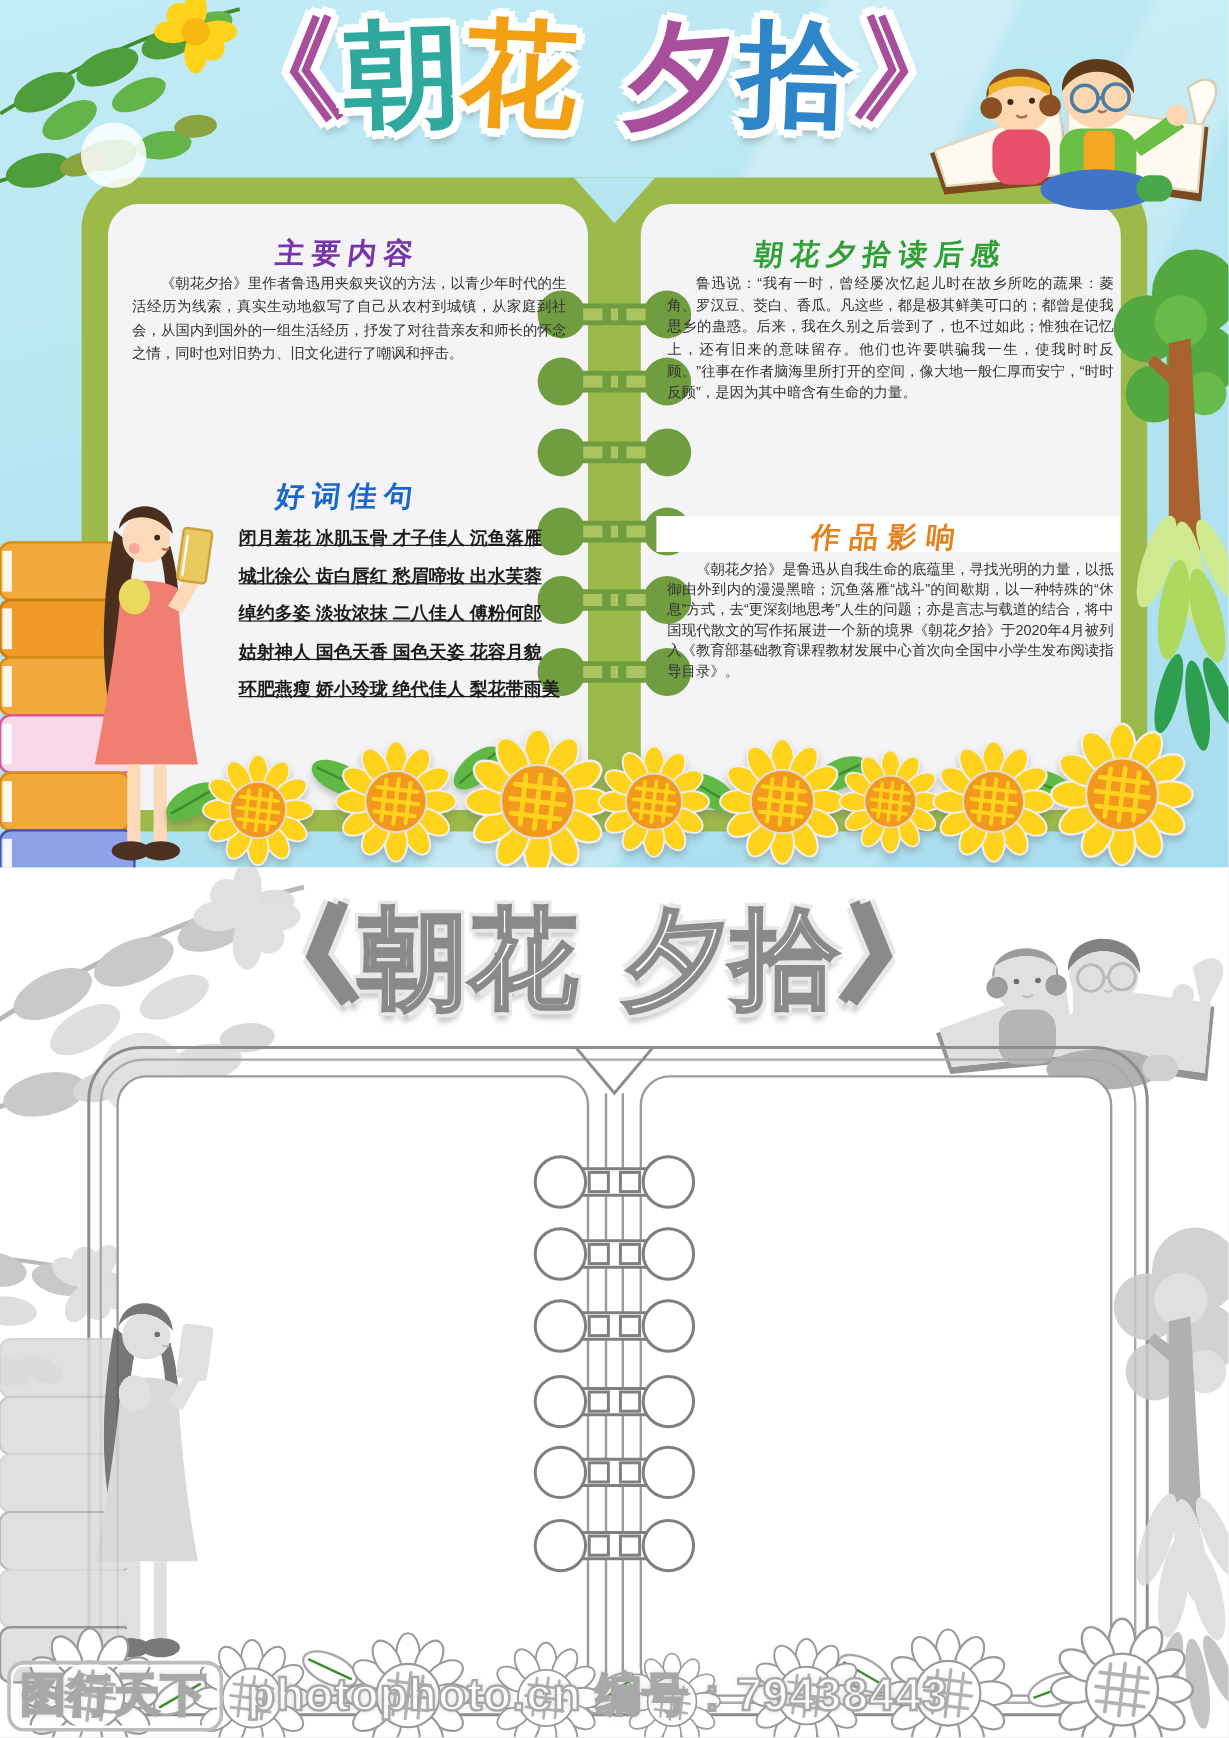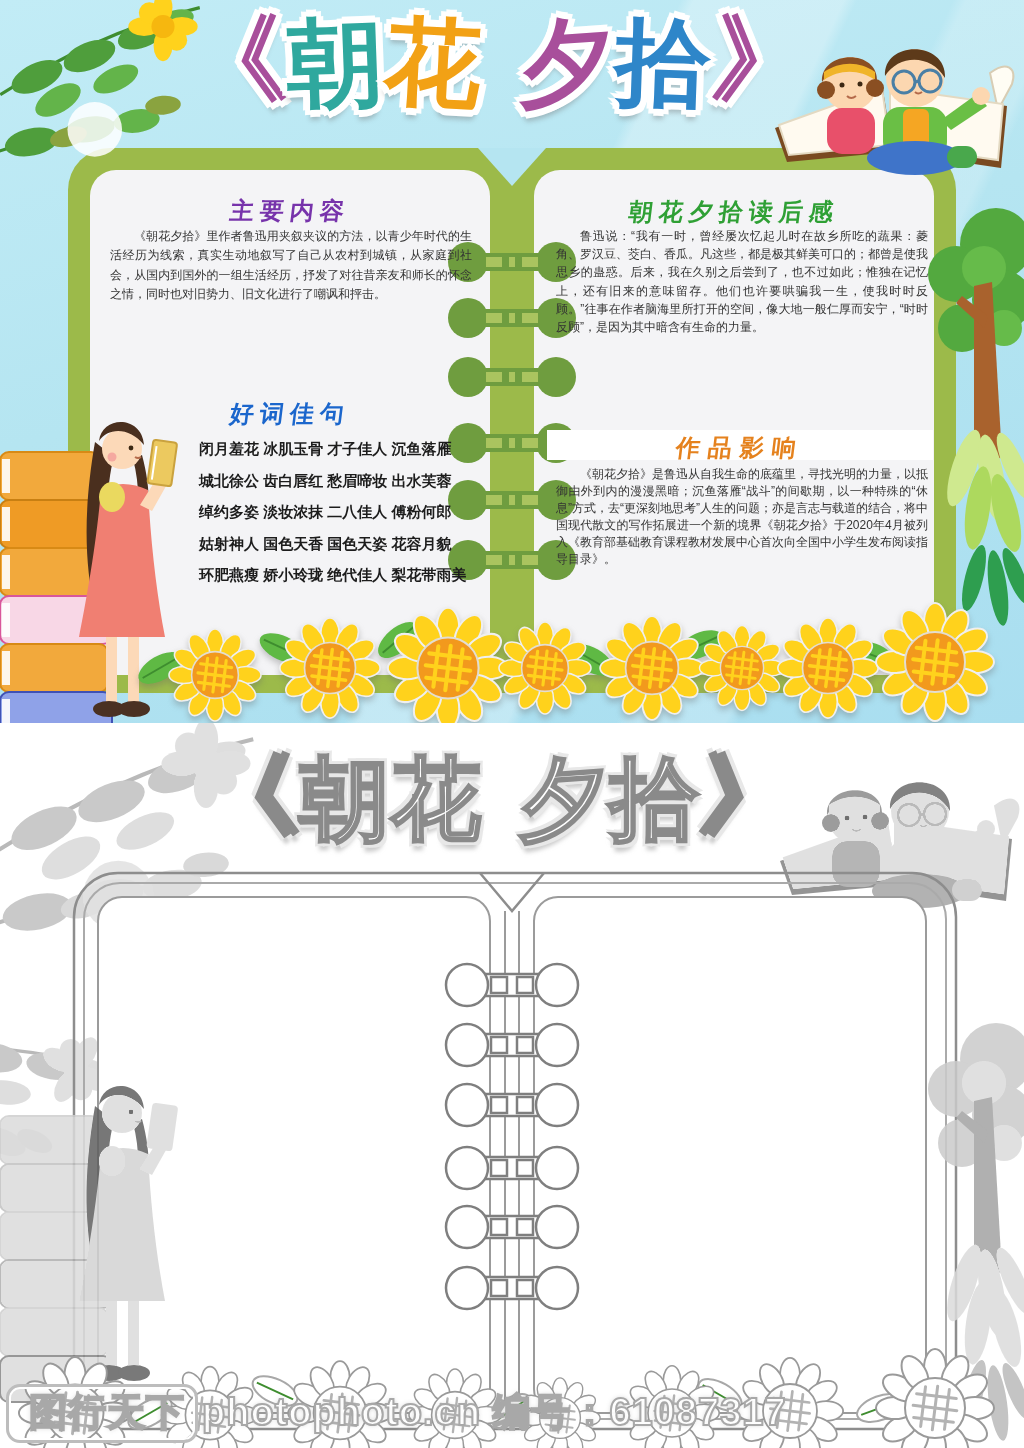--- a/index.html
+++ b/index.html
@@ -37,43 +37,43 @@
        text-align:center;transform:skewX(-7deg);}
   .hdr-purple{color:#7733ab}
   .hdr-blue{color:#1b66cc}
   .hdr-green{color:#2fa035}
   .hdr-orange{color:#e5821e;letter-spacing:8px;}
   .band{position:absolute;left:547px;top:430px;width:386px;height:30px;background:#fff;z-index:4;}
 
   .body-txt{position:absolute;z-index:5;font-size:12px;line-height:1.62;color:#333;
             text-align:justify;text-indent:2em;}
   .words{position:absolute;left:199px;top:433px;width:272px;z-index:5;}
-  .words div{font-size:15px;font-weight:bold;color:#1c1c1c;line-height:31.5px;white-space:nowrap;}
+  .words div{font-size:15px;font-weight:bold;color:#1c1c1c;line-height:31.5px;white-space:nowrap;text-decoration:underline;}
 
   
   .half-bw{position:absolute;left:0;top:723px;width:1024px;height:725px;background:#fff;}
   .title-bw{position:absolute;left:0;top:16px;width:1000px;text-align:center;z-index:6;
     font-weight:bold;font-size:90px;letter-spacing:2px;color:#fff;
     -webkit-text-stroke:2.5px #8a8a8a;
     text-shadow:-4px -4px 0 #e8e8e8,4px -4px 0 #e8e8e8,-4px 4px 0 #e8e8e8,4px 4px 0 #e8e8e8,
                 0 8px 4px rgba(160,160,160,.55);}
   .title-bw span{display:inline-block;}
   .title-bw span:nth-child(3){margin-right:34px;}
   .title-bw span:nth-child(1){transform:rotate(-7deg)}
   .title-bw span:nth-child(4){transform:rotate(-4deg)}
   .title-bw span:nth-child(6){transform:rotate(7deg)}
 
   .sketch{filter:grayscale(1) brightness(1.62) contrast(0.72);opacity:.85;}
 
   
   .watermark{position:absolute;left:6px;top:1384px;z-index:50;font-weight:bold;font-size:38px;
     letter-spacing:1px;color:rgba(255,255,255,.95);-webkit-text-stroke:2px #a8a8a8;
     text-shadow:0 0 5px rgba(140,140,140,.45);white-space:nowrap;}
-  .wm-frame{display:inline-block;border:3px solid #bdbdbd;border-radius:14px;padding:0 10px 2px 20px;
-    margin-right:4px;box-shadow:0 0 0 2px #fff inset;}
+  .wm-frame{display:inline-block;border:3px solid #bdbdbd;border-radius:14px;padding:0 10px 2px 8px;
+    margin-right:20px;box-shadow:0 0 0 2px #fff inset;}
 </style>
 </head>
 <body>
 
 <div class="canvas">
 
   <svg width="0" height="0" style="position:absolute" aria-hidden="true">
     <defs>
 
       <g id="g-petals">
@@ -376,16 +376,16 @@
         <use href="#g-sun-bw" transform="translate(935,685) scale(1.0)"></use>
       </g>
     </svg>
 
     <div class="title-bw">
       <span>《</span><span>朝</span><span>花</span><span>夕</span><span>拾</span><span>》</span>
     </div>
   </div>
 
   <div class="watermark">
-    <span class="wm-frame">图行天下</span><span>photophoto.cn 编号：61087317</span>
+    <span class="wm-frame">图行天下</span><span>photophoto.cn 编号：79438443</span>
   </div>
 
 </div>
 
 </body></html>

